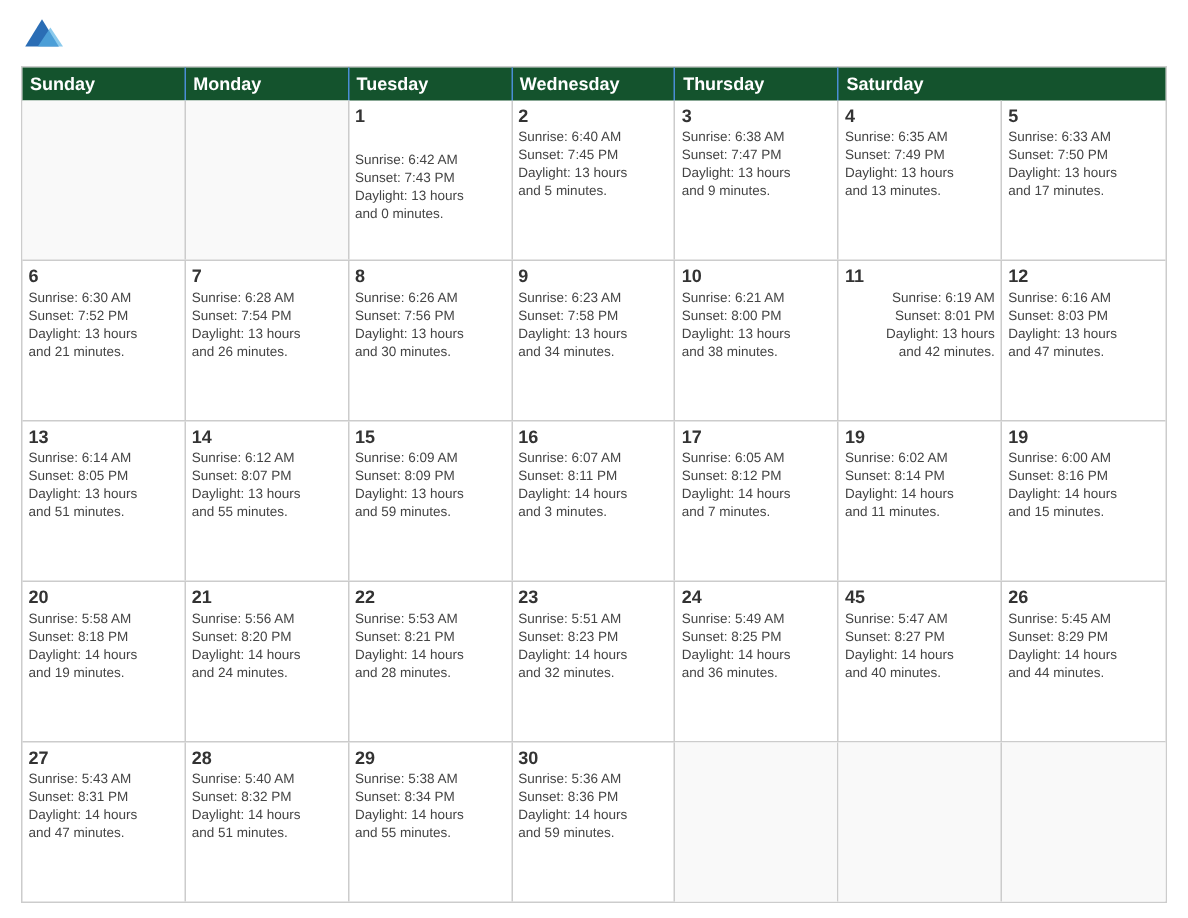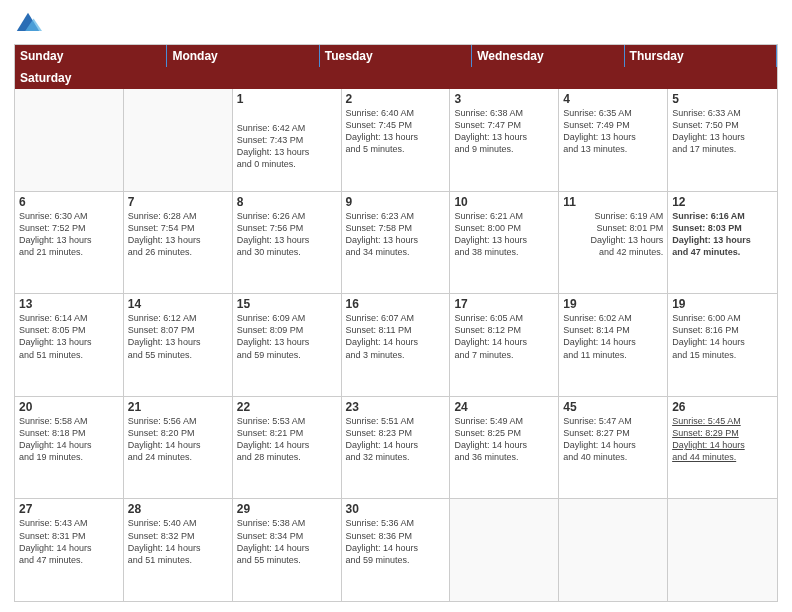--- a/index.html
+++ b/index.html
@@ -61,22 +61,22 @@
       color: #555;
     }
     .calendar {
       flex: 1;
       display: flex;
       flex-direction: column;
       border: 1px solid #ccc;
     }
     .cal-header {
       display: grid;
-      grid-template-columns: repeat(5, 1fr);
-      background: #7f1d1d;
+      grid-template-columns: repeat(7, 1fr);
+      background: #14532d;
     }
     .cal-header-cell {
       color: #fff;
       font-size: 12px;
       font-weight: bold;
       padding: 4px 5px;
       text-align: left;
       border-right: 1px solid #4a8dd5;
     }
     .cal-header-cell:last-child { border-right: none; }
@@ -223,21 +223,21 @@
           </div>
           <div class="cal-cell">
             <span class="day-num">11</span>
             <div class="day-info" style="white-space: pre-line; text-align: right;">Sunrise: 6:19 AM
 Sunset: 8:01 PM
 Daylight: 13 hours
 and 42 minutes.</div>
           </div>
           <div class="cal-cell">
             <span class="day-num">12</span>
-            <div class="day-info" style="white-space: pre-line; font-weight: bold;">Sunrise: 6:16 AM
+            <div class="day-info" style="white-space: pre-line;">Sunrise: 6:16 AM
 Sunset: 8:03 PM
 Daylight: 13 hours
 and 47 minutes.</div>
           </div>
         </div>
         <div class="cal-row">
           <div class="cal-cell">
             <span class="day-num">13</span>
             <div class="day-info" style="white-space: pre-line;">Sunrise: 6:14 AM
 Sunset: 8:05 PM
@@ -325,21 +325,21 @@
           </div>
           <div class="cal-cell">
             <span class="day-num">45</span>
             <div class="day-info" style="white-space: pre-line;">Sunrise: 5:47 AM
 Sunset: 8:27 PM
 Daylight: 14 hours
 and 40 minutes.</div>
           </div>
           <div class="cal-cell">
             <span class="day-num">26</span>
-            <div class="day-info" style="white-space: pre-line; text-decoration: underline;">Sunrise: 5:45 AM
+            <div class="day-info" style="white-space: pre-line;">Sunrise: 5:45 AM
 Sunset: 8:29 PM
 Daylight: 14 hours
 and 44 minutes.</div>
           </div>
         </div>
         <div class="cal-row">
           <div class="cal-cell">
             <span class="day-num">27</span>
             <div class="day-info" style="white-space: pre-line;">Sunrise: 5:43 AM
 Sunset: 8:31 PM

